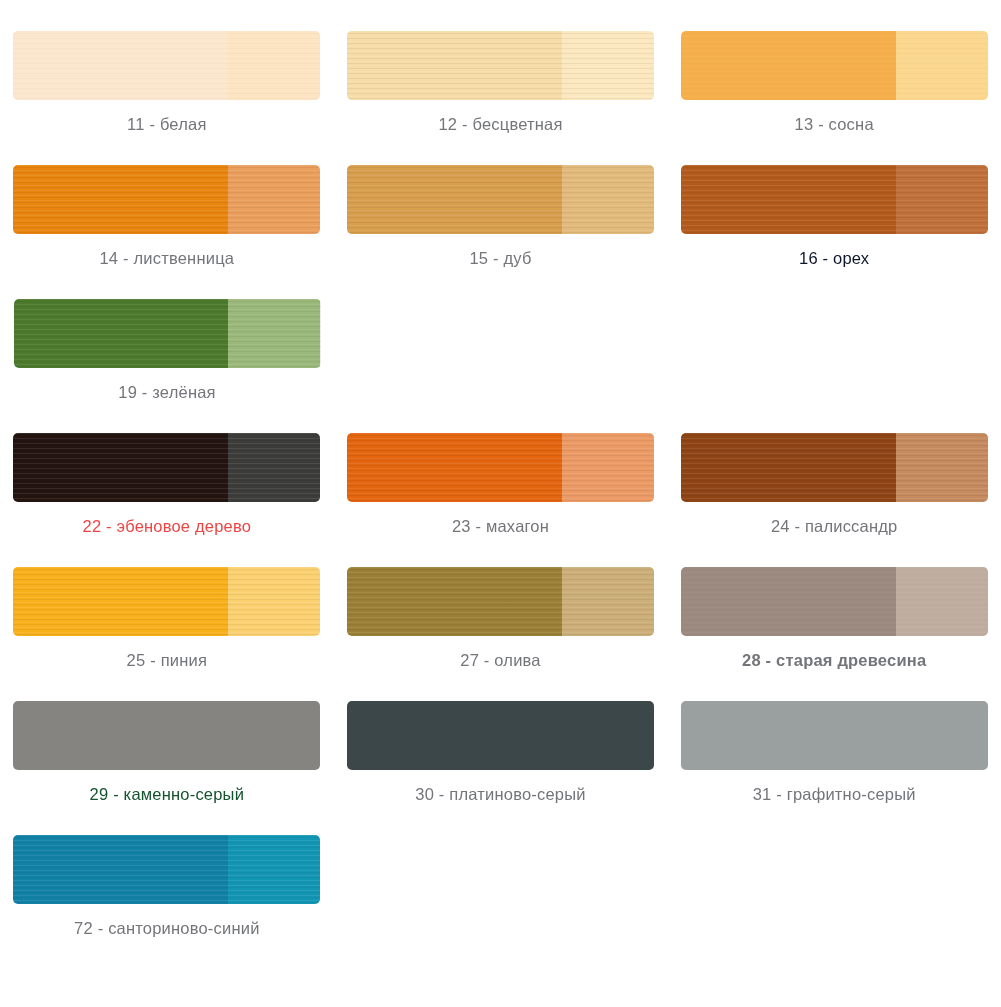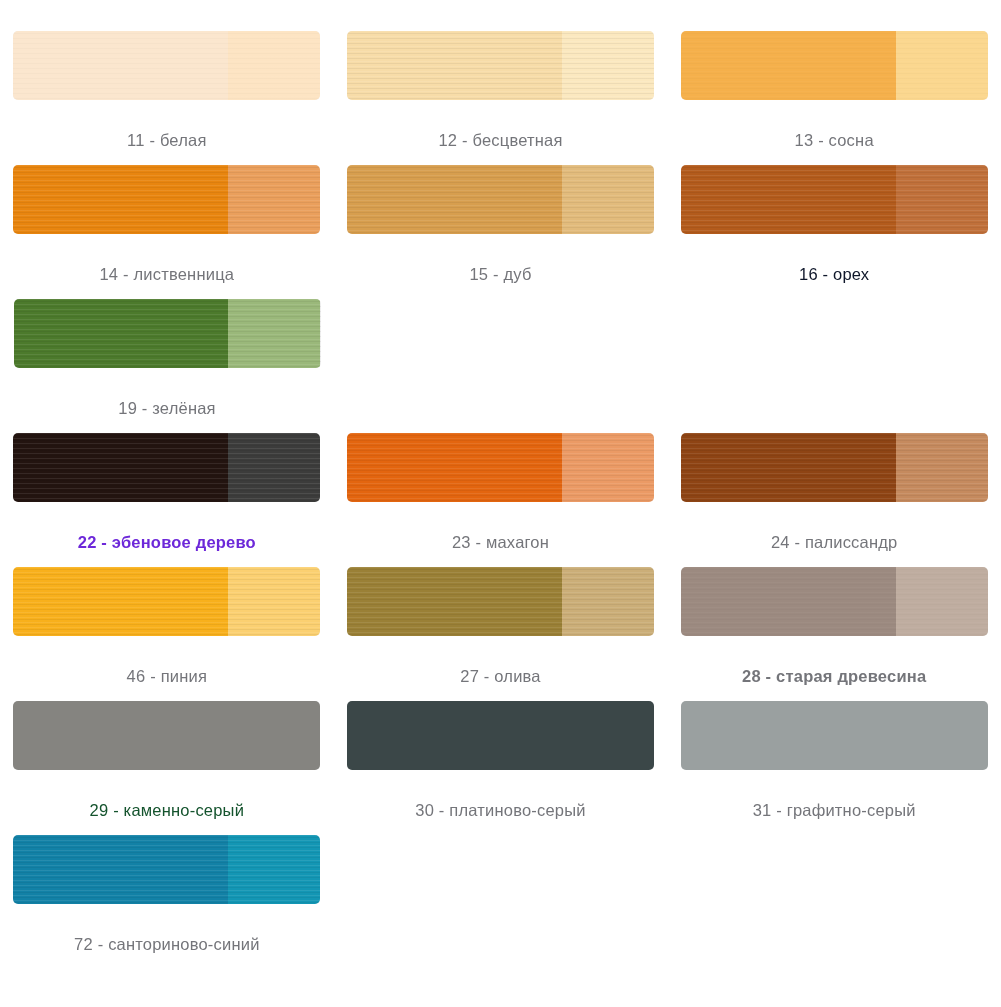--- a/index.html
+++ b/index.html
@@ -64,21 +64,21 @@
       rgba(0,0,0,0.0) 2px,
       rgba(0,0,0,0.055) 2px,
       rgba(0,0,0,0.055) 3px,
       rgba(0,0,0,0.0) 3px,
       rgba(0,0,0,0.0) 5px
     );
   }
   .soft .grain { opacity: 0.35; }
 
   .swatch-label {
-    margin-top: 32px;
+    margin-top: 16px;
     font-size: 16.5px;
     color: #74757a;
     letter-spacing: 0.2px;
     white-space: nowrap;
     line-height: 1;
   }
 </style>
 </head>
 <body style="background: rgb(255, 255, 255);">
 
@@ -145,21 +145,21 @@
         <div class="swatch-label" style="color: rgb(116, 117, 122);">19 - зелёная</div>
       </div>
     </div>
     <div class="swatch-row">
       <div class="swatch-cell">
         <div class="swatch-chip">
           <div class="swatch-dark" style="background: rgb(35, 20, 16);"></div>
           <div class="swatch-light" style="background: rgb(60, 60, 59);"></div>
           <div class="grain"></div>
         </div>
-        <div class="swatch-label" style="color: #6d28d9; font-weight: bold;">22 - эбеновое дерево</div>
+        <div class="swatch-label" style="color: #ef4444;">22 - эбеновое дерево</div>
       </div>
       <div class="swatch-cell">
         <div class="swatch-chip">
           <div class="swatch-dark" style="background: rgb(227, 101, 15);"></div>
           <div class="swatch-light" style="background: rgb(235, 154, 101);"></div>
           <div class="grain"></div>
         </div>
         <div class="swatch-label" style="color: rgb(116, 117, 122);">23 - махагон</div>
       </div>
       <div class="swatch-cell">
@@ -171,21 +171,21 @@
         <div class="swatch-label" style="color: rgb(116, 117, 122);">24 - палиссандр</div>
       </div>
     </div>
     <div class="swatch-row">
       <div class="swatch-cell">
         <div class="swatch-chip">
           <div class="swatch-dark" style="background: rgb(248, 176, 28);"></div>
           <div class="swatch-light" style="background: rgb(251, 208, 113);"></div>
           <div class="grain"></div>
         </div>
-        <div class="swatch-label" style="color: rgb(116, 117, 122);">46 - пиния</div>
+        <div class="swatch-label" style="color: rgb(116, 117, 122);">25 - пиния</div>
       </div>
       <div class="swatch-cell">
         <div class="swatch-chip">
           <div class="swatch-dark" style="background: rgb(154, 128, 54);"></div>
           <div class="swatch-light" style="background: rgb(203, 174, 120);"></div>
           <div class="grain"></div>
         </div>
         <div class="swatch-label" style="color: rgb(116, 117, 122);">27 - олива</div>
       </div>
       <div class="swatch-cell">

